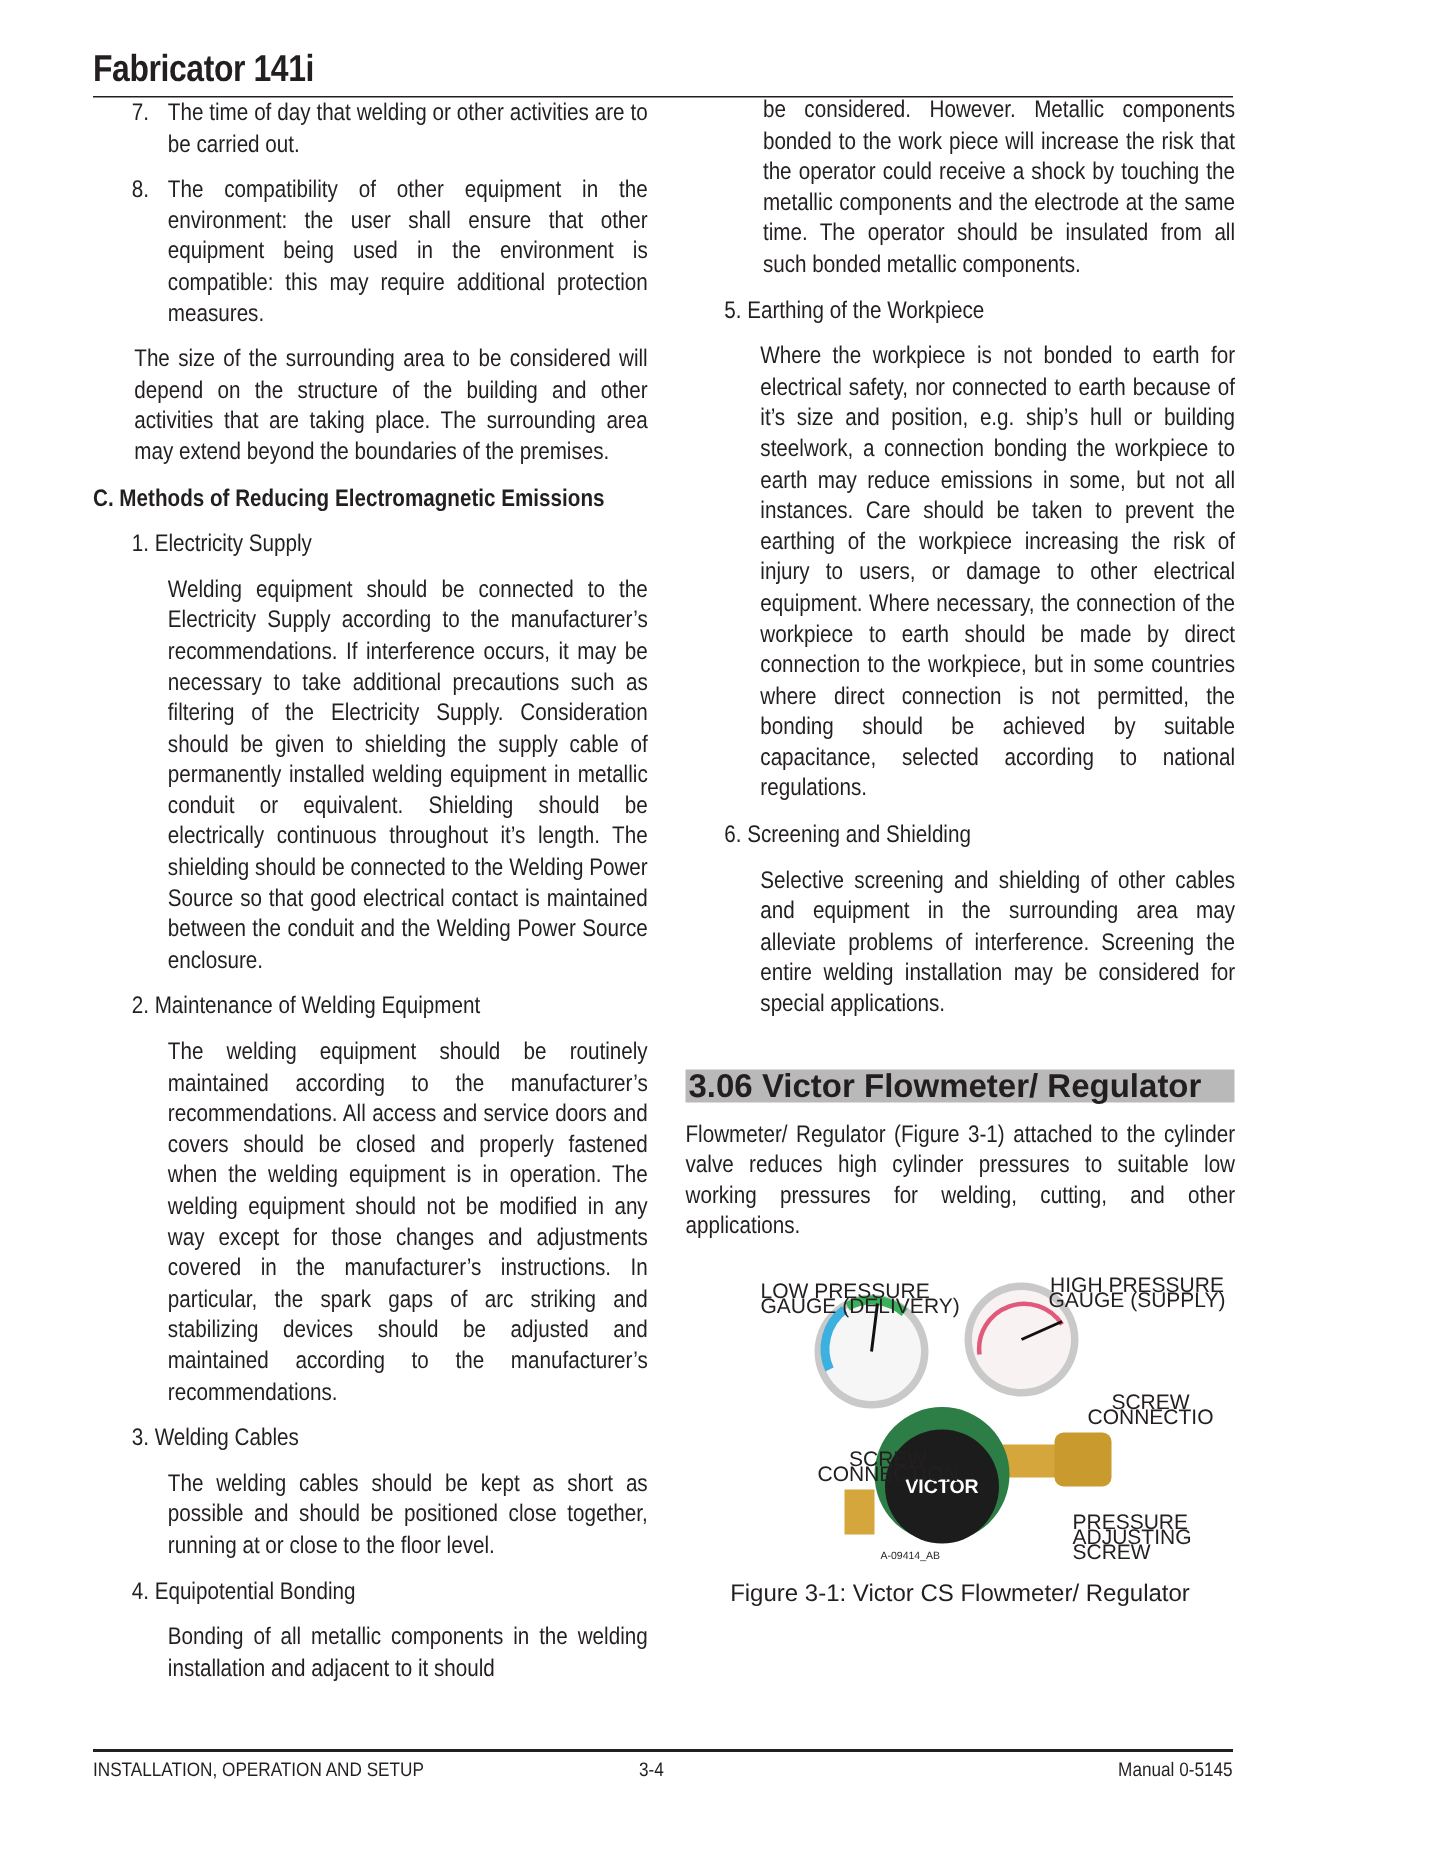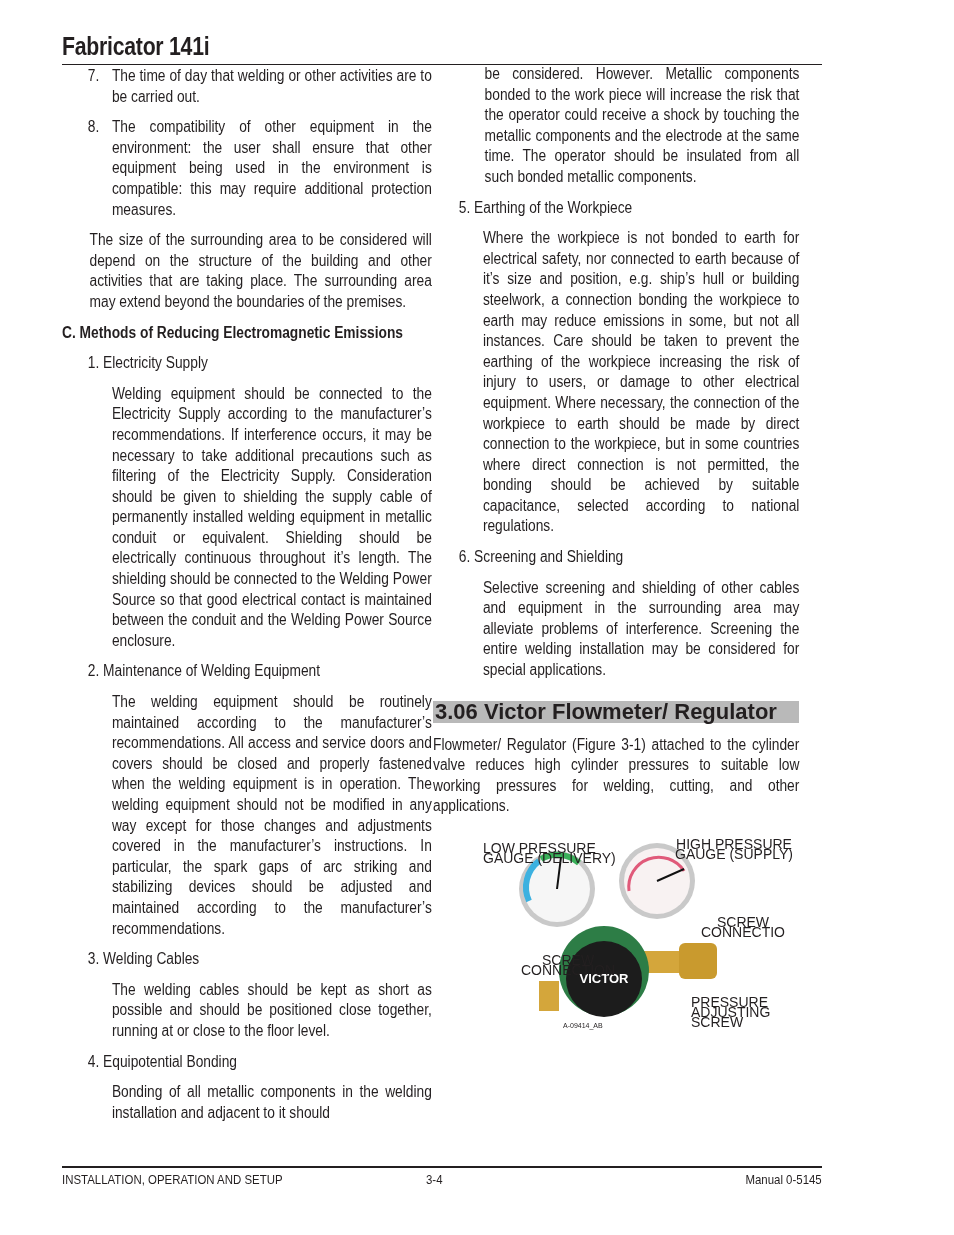--- a/index.html
+++ b/index.html
@@ -3,30 +3,30 @@
 <meta charset="utf-8">
 <style>
   html,body{margin:0;padding:0;background:#fff;}
   body{width:954px;height:1235px;position:relative;overflow:hidden;
        font-family:"Liberation Sans",sans-serif;color:#231f20;}
   .doc-title{position:absolute;left:62px;top:32px;font-size:25px;font-weight:bold;
              transform:scaleX(0.85);transform-origin:left top;letter-spacing:-0.3px;}
   .top-rule{position:absolute;left:62px;top:64px;width:760px;height:1px;background:#231f20;}
   .col{position:absolute;top:64px;font-size:16px;line-height:20.6px;}
   .col.left{left:62px;width:370px;}
-  .col.right{left:433px;width:366px;}
+  .col.right{left:457px;width:366px;}
   .narrow{transform:scaleX(0.86);transform-origin:left top;}
   p{margin:0;text-align:justify;}
   .item{display:flex;margin-top:10px;}
   .item .num{width:28px;flex:none;padding-left:30px;}
   .item .txt{flex:1;text-align:justify;}
   .sub{margin-left:58px;text-align:justify;margin-top:10px;}
   .sub-head{margin-left:30px;margin-top:10px;}
   .sec-c{font-weight:bold;margin-top:10px;}
-  .heading{background:#b9b9b9;font-size:22px;font-weight:bold;padding:0 2px;height:22px;line-height:22px;margin-top:20px;}
+  .heading{background:#b9b9b9;font-size:22px;font-weight:bold;padding:0 2px;height:22px;line-height:22px;margin-top:32px;}
   .figure{position:relative;width:270px;height:200px;margin:14px 0 0 46px;}
   .caption{text-align:center;margin-top:10px;}
   .bottom-rule{position:absolute;left:62px;top:1166px;width:760px;height:2px;background:#231f20;}
   .footer{position:absolute;top:1172px;font-size:13px;transform:scaleX(0.88);}
   .fl{left:62px;transform-origin:left top;}
   .fc{left:426px;transform-origin:left top;}
   .fr{right:132px;transform-origin:right top;}
   .lbl{position:absolute;font-size:14px;line-height:10px;color:#231f20;}
 </style>
 </head>
@@ -94,18 +94,19 @@
 GAUGE (SUPPLY)</div>
   <div class="lbl" style="left:222px;top:86px;white-space:pre;text-align:center">SCREW
 CONNECTIO</div>
   <div class="lbl" style="left:42px;top:124px;white-space:pre;text-align:center">SCREW
 CONNECTION</div>
   <div class="lbl" style="left:212px;top:166px;white-space:pre;text-align:left">PRESSURE
 ADJUSTING
 SCREW</div>
   <div class="lbl" style="left:84px;top:190px;font-size:7px">A-09414_AB</div>
  </div>
+ <div class="caption">Figure 3-1: Victor CS Flowmeter/ Regulator</div>
 </div>
 
 <div class="bottom-rule"></div>
 <div class="footer fl">INSTALLATION, OPERATION AND SETUP</div>
 <div class="footer fc">3-4</div>
 <div class="footer fr">Manual 0-5145</div>
 
 </body></html>

